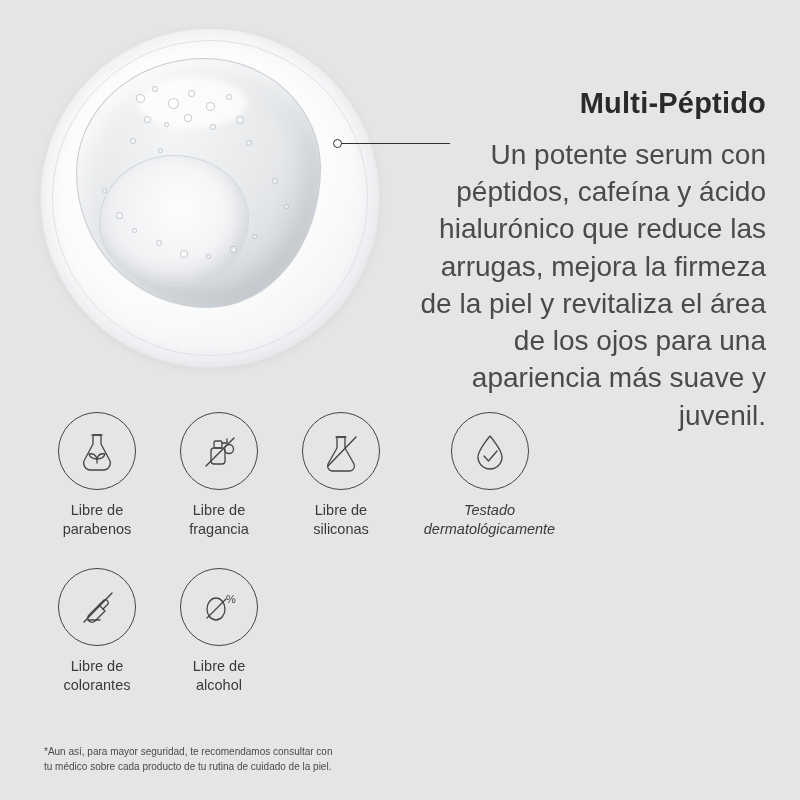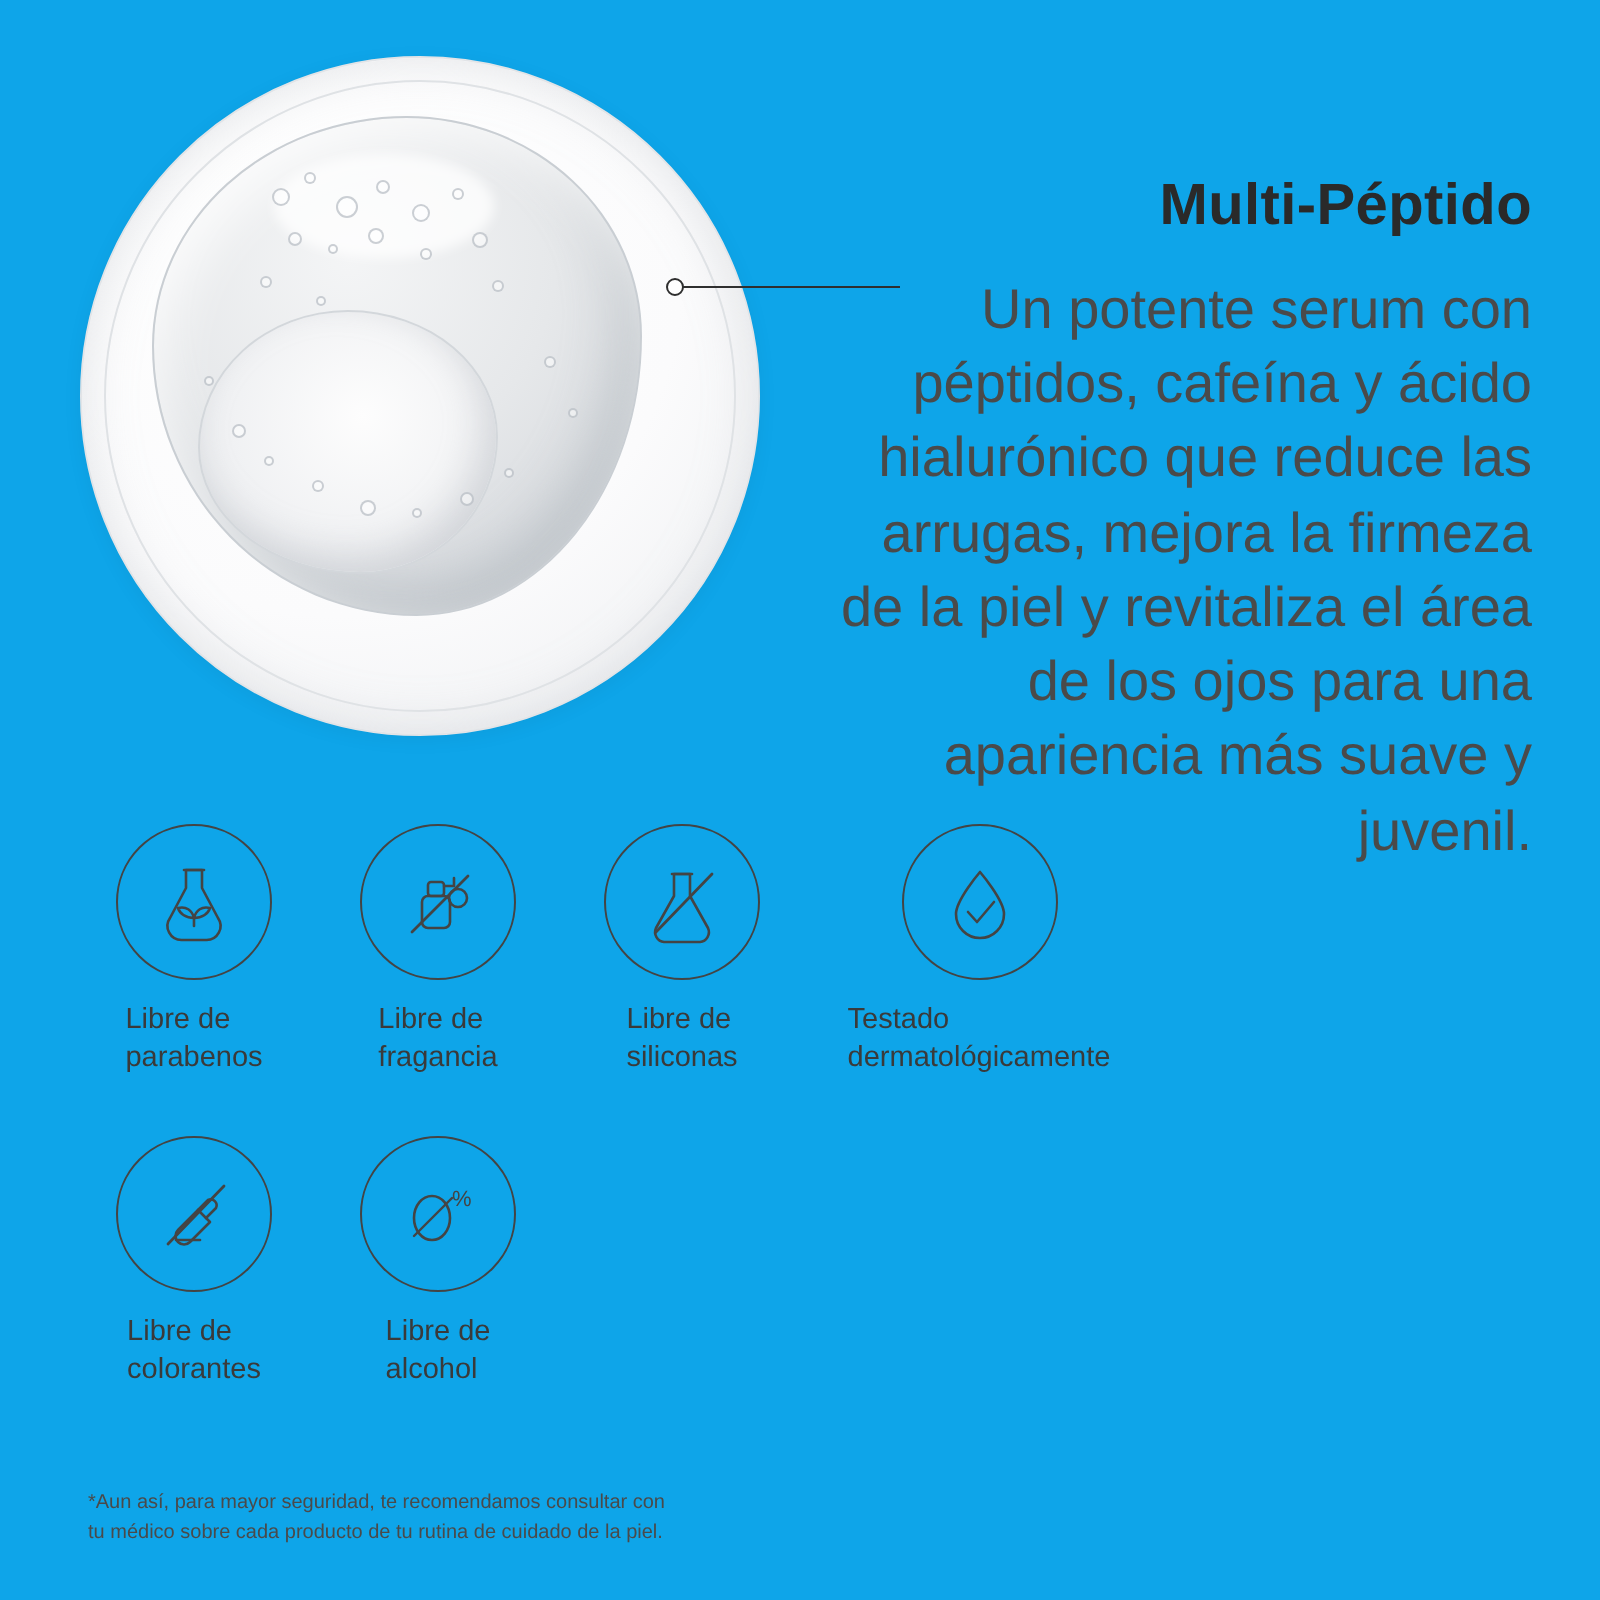--- a/index.html
+++ b/index.html
@@ -7,21 +7,21 @@
     margin: 0; padding: 0;
     width: 800px; height: 800px;
     background: #ffffff;
     font-family: "Liberation Sans", sans-serif;
     color: #3c3c3c;
     overflow: hidden;
   }
   .page {
     position: relative;
     width: 800px; height: 800px;
-    background: #0ea5e9;
+    background: #e5e5e5;
   }
 
   
   .hero {
     position: absolute;
     left: 0; top: 0;
     width: 800px; height: 400px;
   }
 
   .gel-wrap {
@@ -128,37 +128,38 @@
   .claim-row {
     display: flex;
     align-items: flex-start;
   }
   .claim-row.row2 { margin-top: 30px; }
   .claim {
     width: 122px;
     display: flex;
     flex-direction: column;
     align-items: center;
+    text-align: center;
   }
   .claim .badge {
     width: 78px; height: 78px;
     border-radius: 50%;
     border: 1.4px solid #444444;
     display: flex;
     align-items: center;
     justify-content: center;
   }
   .claim .label {
     margin-top: 11px;
     font-size: 14.5px;
     line-height: 1.28;
     color: #3a3a3a;
     white-space: pre-line;
   }
-  .claim.wide { width: 175px; }
+  .claim.wide { width: 175px; font-style: italic; }
 
   
   .footnote {
     position: absolute;
     left: 44px; top: 744px;
     width: 420px;
     font-size: 10px;
     line-height: 1.5;
     color: #4a4a4a;
     white-space: pre-line;

